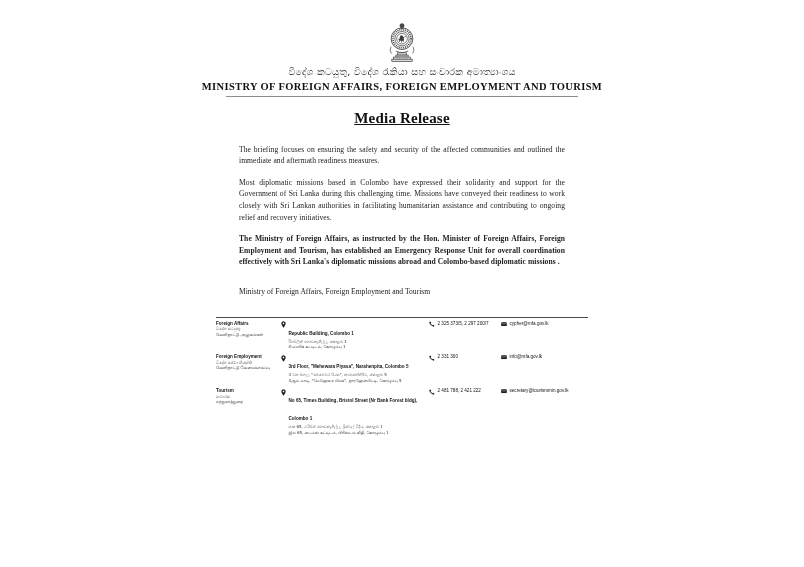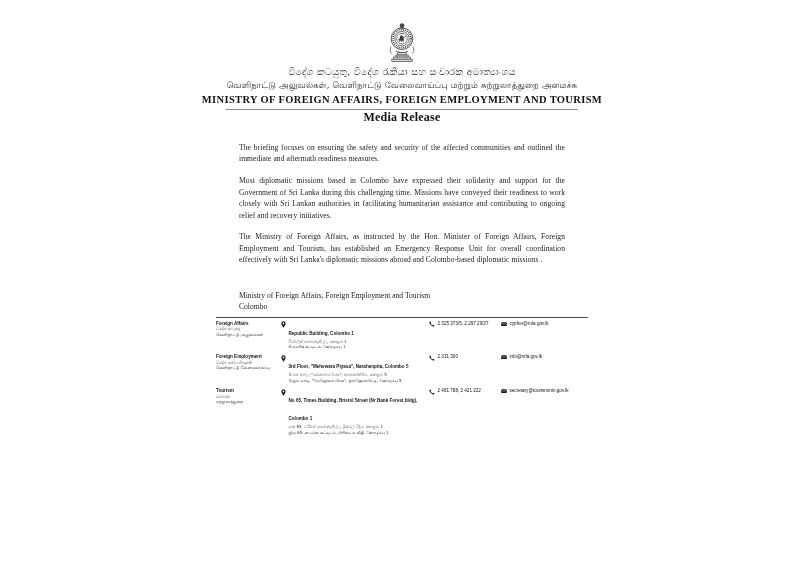--- a/index.html
+++ b/index.html
@@ -66,41 +66,43 @@
   .hdr-rule {
     width: 352px;
     margin: 4px auto 0 auto;
     border-top: 1px solid #8d8d8d;
     height: 0;
   }
 
   
   .doc-title {
     text-align: center;
-    font-size: 12px;
+    margin-top: 13px;
+    font-size: 15px;
     font-weight: bold;
+    text-decoration: underline;
     color: #111;
     letter-spacing: 0.2px;
   }
 
   
   .body-block {
     margin: 17px auto 0 auto;
     width: 326px;
   }
   .para {
     font-size: 7.6px;
     line-height: 1.52;
     text-align: justify;
     color: #1c1c1c;
     margin: 0 0 10px 0;
     letter-spacing: 0.05px;
   }
   .para:last-child { margin-bottom: 0; }
-  .para.tight { margin-bottom: 24px; }
+  .para.tight { margin-bottom: 18px; font-weight: bold; }
   .sig-line {
     font-size: 7.6px;
     line-height: 1.52;
     color: #1c1c1c;
     margin: 0;
     text-align: left;
   }
   .sig-block { margin-top: 11px; }
   .date-line {
     font-size: 7.6px;
@@ -244,35 +246,33 @@
         <g fill="#3a3a3a">
           <circle cx="22" cy="58.4" r="0.7"></circle>
           <circle cx="26.5" cy="58.4" r="0.7"></circle>
           <circle cx="33.5" cy="58.4" r="0.7"></circle>
           <circle cx="38" cy="58.4" r="0.7"></circle>
         </g>
       </svg>
     </div>
 
     <div class="hdr-sinhala">විදේශ කටයුතු, විදේශ රැකියා සහ සංචාරක අමාත්‍යාංශය</div>
-    <div class="hdr-tamil">வெளிநாட்டு அலுவல்கள், வெளிநாட்டு வேலைவாய்ப்பு மற்றும் சுற்றுலாத்துறை அமைச்சு</div>
     <div class="hdr-english">MINISTRY OF FOREIGN AFFAIRS, FOREIGN EMPLOYMENT AND TOURISM</div>
     <div class="hdr-rule"></div>
   </div>
 
   <div class="doc-title">Media Release</div>
 
   <div class="body-block">
     <p class="para">The briefing focuses on ensuring the safety and security of the affected communities and outlined the immediate and aftermath readiness measures.</p>
     <p class="para">Most diplomatic missions based in Colombo have expressed their solidarity and support for the Government of Sri Lanka during this challenging time. Missions have conveyed their readiness to work  closely with Sri Lankan authorities in facilitating humanitarian assistance and contributing to ongoing relief and recovery initiatives.</p>
     <p class="para tight">The Ministry of Foreign Affairs, as instructed by the Hon. Minister of Foreign Affairs, Foreign Employment and Tourism, has established an Emergency Response Unit for overall coordination effectively with Sri Lanka's diplomatic missions abroad and Colombo-based diplomatic missions .</p>
 
     <div class="sig-block">
       <div class="sig-line">Ministry of Foreign Affairs, Foreign Employment and Tourism</div>
-      <div class="sig-line">Colombo</div>
     </div>
 
   </div>
 
   <div class="footer">
     <div class="footer-rule"></div>
     <div class="footer-inner">
 
       <div class="foot-row">
         <div class="fc-dept">

